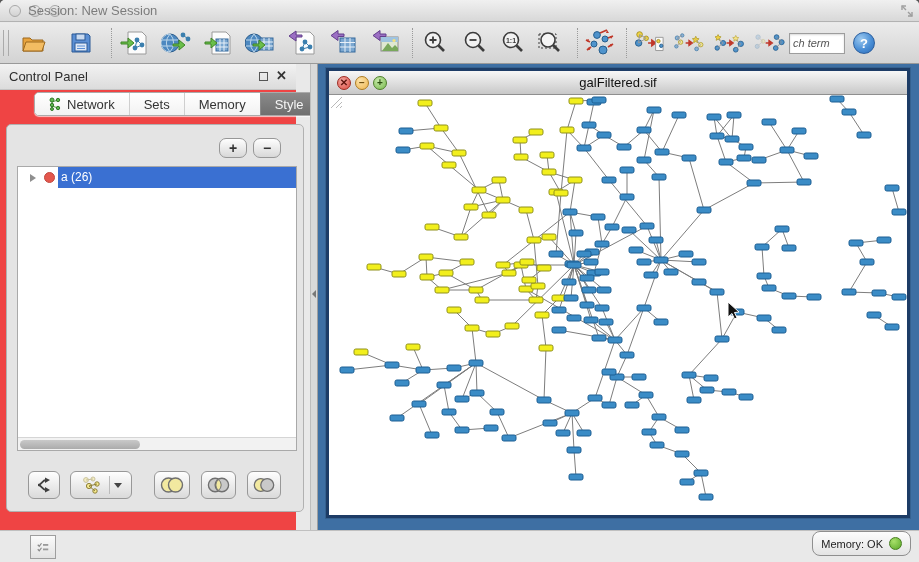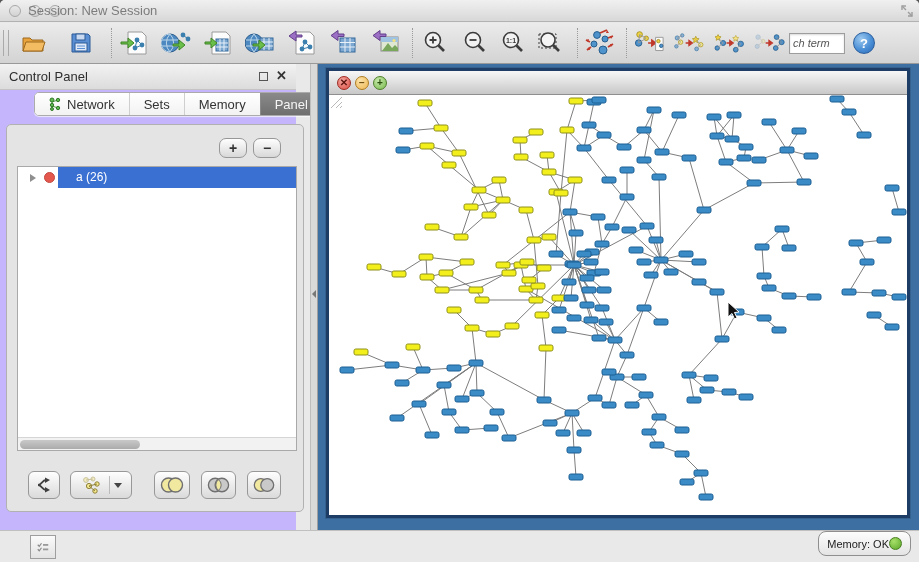--- a/index.html
+++ b/index.html
@@ -27,21 +27,21 @@
   .tb-btn svg{display:block;}
   .search-input{width:56px;height:21px;border:1px solid #9d9d9d;background:#fff;
     font-style:italic;font-size:11px;color:#555;padding:0 3px;margin-left:4px;
     font-family:"Liberation Sans",sans-serif;box-shadow:inset 0 1px 2px rgba(0,0,0,.15);}
   .help-btn{width:22px;height:22px;border-radius:50%;margin-left:8px;border:1px solid #2c5f9e;
     background:radial-gradient(circle at 35% 30%,#9cc9ef,#4b8fd6 55%,#2a6ab8);
     color:#fff;font-weight:bold;font-size:13px;display:flex;align-items:center;justify-content:center;}
 
   
   .main{position:absolute;left:0;top:64px;width:919px;height:466px;}
-  .control-panel{position:absolute;left:0;top:0;width:296px;height:466px;background:#c4b5fd;}
+  .control-panel{position:absolute;left:0;top:0;width:296px;height:466px;background:#ef4444;}
   .splitter{position:absolute;left:310px;top:0;width:8px;height:466px;background:#d9d9d9;
     border-left:1px solid #bdbdbd;border-right:1px solid #9f9f9f;}
   .split-arrow{position:absolute;left:1px;top:226px;width:0;height:0;
     border-top:4px solid transparent;border-bottom:4px solid transparent;border-right:4px solid #777;}
   .desktop{position:absolute;left:318px;top:0;width:601px;height:466px;background:#3e6fa3;}
 
   
   .cp-header{position:relative;height:26px;border-bottom:1px solid #c4c4c4;
     background:linear-gradient(#f2f2f2,#dcdcdc);}
   .cp-title{position:absolute;left:9px;top:5px;font-size:13px;color:#2e2e2e;}
@@ -64,21 +64,21 @@
     background:linear-gradient(#fefefe,#d8d8d8);font-size:14px;font-weight:bold;color:#333;
     display:flex;align-items:center;justify-content:center;line-height:1;padding:0;}
 
   .set-list{position:absolute;left:10px;top:41px;width:280px;height:285px;background:#fff;
     border:1px solid #a9a9a9;overflow:hidden;}
   .set-row{height:21px;display:flex;align-items:center;font-size:12px;color:#222;}
   .row-caret{width:0;height:0;border-left:6px solid #8f8f8f;border-top:4px solid transparent;
     border-bottom:4px solid transparent;margin:0 8px 0 12px;flex:0 0 auto;}
   .row-dot{width:11px;height:11px;border-radius:50%;background:#e4574d;border:1px solid #c14840;
     margin-right:3px;flex:0 0 auto;}
-  .row-label{flex:1;height:21px;line-height:21px;padding-left:18px;color:#222;}
+  .row-label{flex:1;height:21px;line-height:21px;padding-left:3px;color:#222;}
   .set-row.selected .row-label{background:#3a70d2;color:#fff;}
 
   .hscroll{position:absolute;left:0;bottom:0;width:100%;height:13px;background:#f2f2f2;border-top:1px solid #d5d5d5;}
   .hthumb{position:absolute;left:2px;top:2px;width:120px;height:9px;border-radius:5px;
     background:linear-gradient(#c9c9c9,#ababab);}
 
   .cp-buttons{position:absolute;left:0;bottom:12px;width:100%;display:flex;align-items:center;}
   .cbtn{height:28px;border:1px solid #989898;border-radius:6px;
     background:linear-gradient(#fefefe,#dadada);display:flex;align-items:center;justify-content:center;padding:0 4px;}
   .cbtn-fork{width:32px;margin-left:21px;}
@@ -107,21 +107,21 @@
   .resize-grip{position:absolute;right:1px;bottom:1px;width:14px;height:14px;opacity:.6;}
 
   
   .statusbar{position:absolute;left:0;top:530px;width:919px;height:32px;background:#e9e9e9;
     border-top:1px solid #c0c0c0;}
   .status-left-btn{position:absolute;left:30px;top:4px;width:26px;height:24px;
     border:1px solid #9e9e9e;background:linear-gradient(#fbfbfb,#e2e2e2);
     display:flex;align-items:center;justify-content:center;}
   .memory-btn{position:absolute;right:8px;top:0px;height:25px;padding:0 8px;
     border:1px solid #8f8f8f;border-radius:8px;background:linear-gradient(#fdfdfd,#e4e4e4);
-    font-size:11px;color:#222;display:flex;align-items:center;}
+    font-size:11px;color:#222;display:flex;align-items:center;gap:6px;}
   .mem-dot{width:13px;height:13px;border-radius:50%;background:radial-gradient(circle at 35% 30%,#a8e06a,#5aa828);border:1px solid #477f1f;}
 </style>
 </head>
 <body>
 
 <div class="window">
 
   <div class="titlebar">
     <div class="traffic t1"></div>
     <div class="traffic t2"></div>
@@ -343,21 +343,21 @@
           </svg>
           <span>Network</span>
         </div>
         <div class="tab">
           <span>Sets</span>
         </div>
         <div class="tab">
           <span>Memory</span>
         </div>
         <div class="tab active">
-          <span>Panel</span>
+          <span>Style</span>
         </div>
       </div>
 
       <div class="cp-box">
         <div class="pm-row">
           <button class="pm-btn">+</button>
           <button class="pm-btn">−</button>
         </div>
 
         <div class="set-list">
@@ -419,20 +419,21 @@
     <div class="splitter">
       <div class="split-arrow"></div>
     </div>
 
     <div class="desktop">
       <div class="iframe-win">
         <div class="iframe-titlebar">
           <div class="if-btn if-close">✕</div>
           <div class="if-btn if-min">−</div>
           <div class="if-btn if-max">+</div>
+          <div class="if-title">galFiltered.sif</div>
         </div>
         <div class="net-canvas">
           <svg id="netsvg" width="578" height="420" viewBox="0 0 578 420">
               <g>
                 <line x1="96" y1="8" x2="112" y2="33" stroke="#7d7d7d" stroke-width="1"></line>
                 <line x1="112" y1="33" x2="130" y2="58" stroke="#7d7d7d" stroke-width="1"></line>
                 <line x1="98" y1="51" x2="130" y2="58" stroke="#7d7d7d" stroke-width="1"></line>
                 <line x1="112" y1="33" x2="77" y2="36" stroke="#7d7d7d" stroke-width="1"></line>
                 <line x1="98" y1="51" x2="74" y2="55" stroke="#7d7d7d" stroke-width="1"></line>
                 <line x1="130" y1="58" x2="160" y2="120" stroke="#7d7d7d" stroke-width="1"></line>

